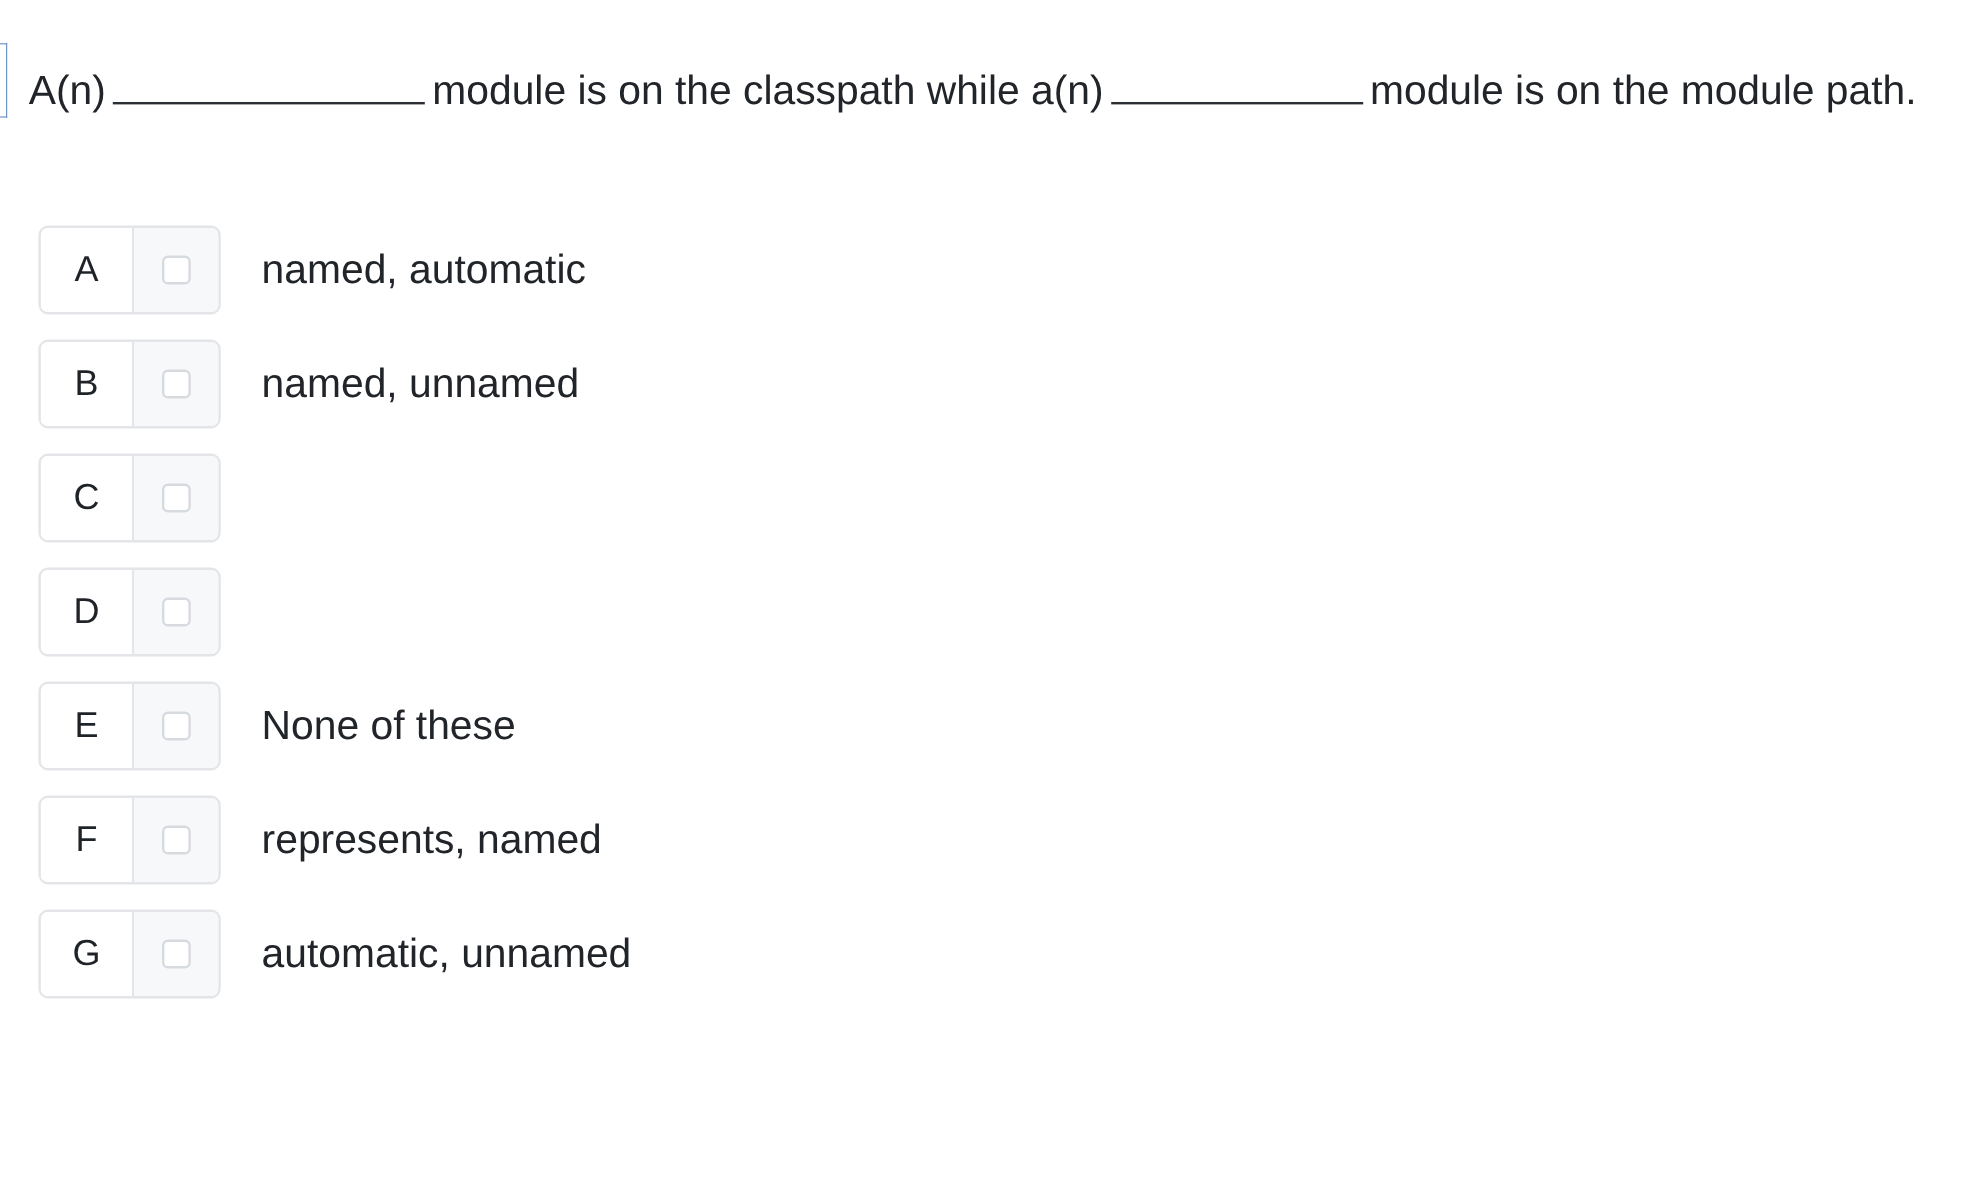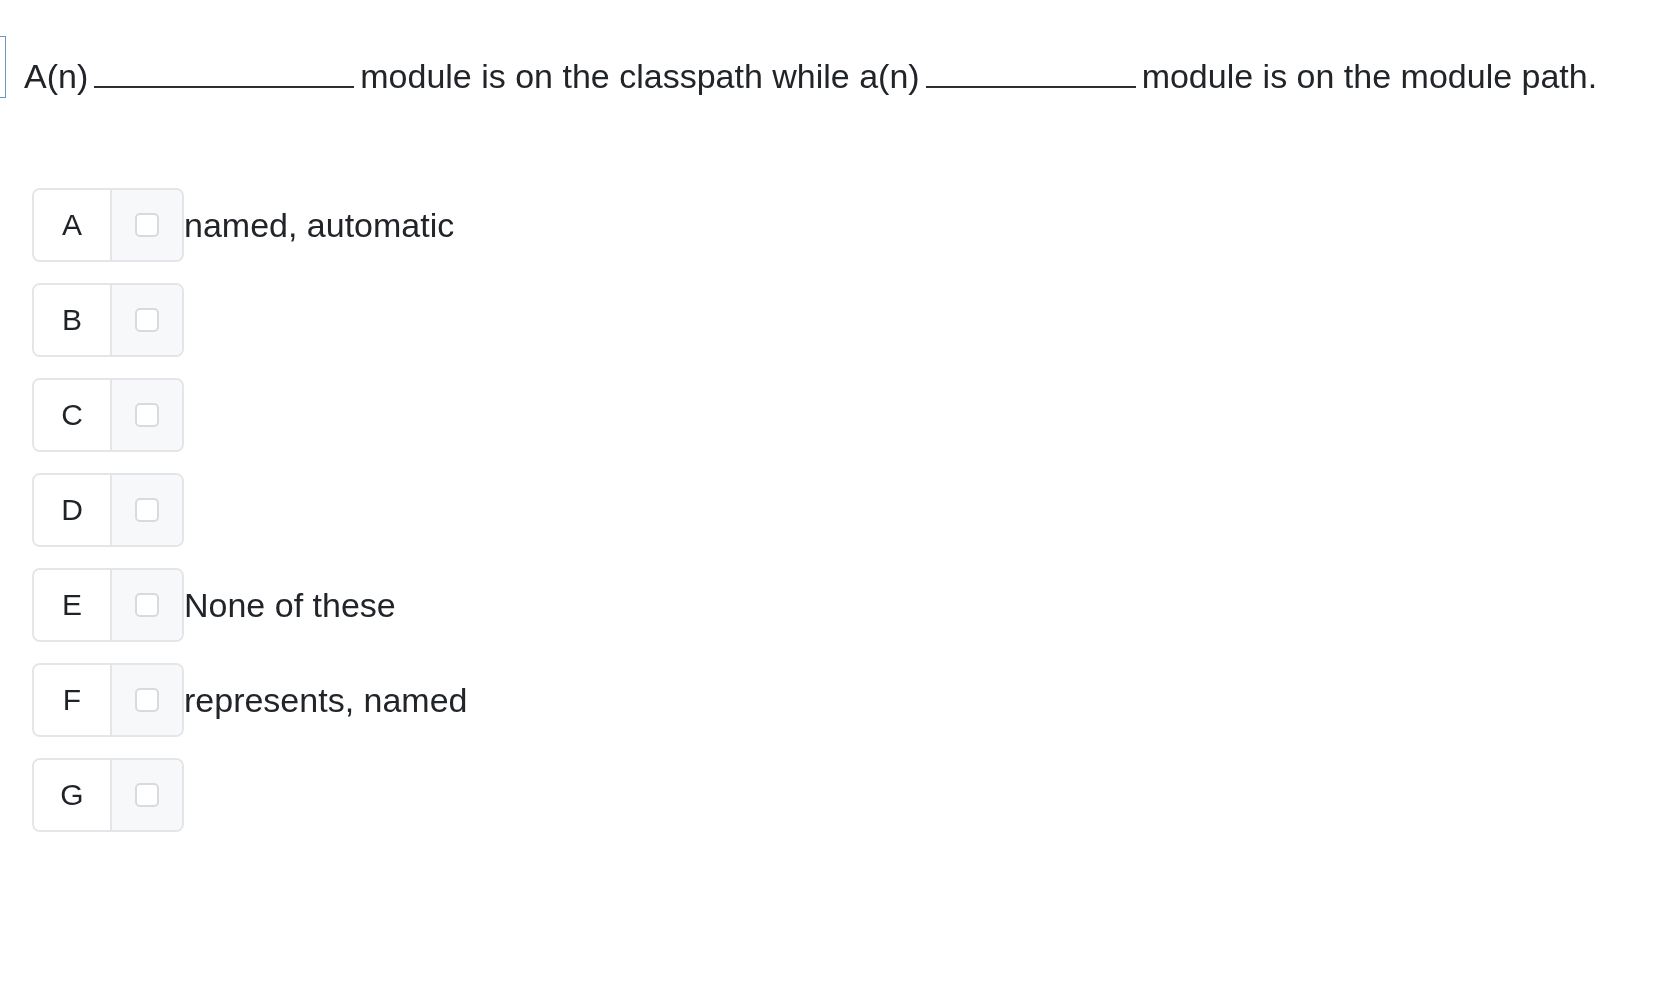--- a/index.html
+++ b/index.html
@@ -10,21 +10,21 @@
   .question { position: absolute; left: 24px; top: 38px; font-size: 34px; line-height: 46px; white-space: nowrap; margin-top: 15px; }
   .blank { display: inline-block; border-bottom: 2px solid #2b2f33; vertical-align: baseline; height: 30px; margin: 0 6px; }
   .blank1 { width: 260px; }
   .blank2 { width: 210px; }
   .options { position: absolute; left: 32px; top: 187px; }
   .option { display: flex; align-items: center; height: 76px; margin-bottom: 19px; }
   .opt-box { display: flex; width: 152px; height: 74px; border: 2px solid #e3e5e8; border-radius: 8px; overflow: hidden; box-sizing: border-box; }
   .opt-letter { width: 76px; display: flex; align-items: center; justify-content: center; font-size: 30px; color: #1f2328; background: #fff; border-right: 2px solid #e3e5e8; }
   .opt-check { flex: 1; display: flex; align-items: center; justify-content: center; background: #f7f8fa; }
   .checkbox { width: 24px; height: 24px; border: 2px solid #d7dadf; border-radius: 5px; background: #fff; box-sizing: border-box; cursor: pointer; }
-  .opt-text { font-size: 34px; color: #212529; }
+  .opt-text { margin-left: 34px; font-size: 34px; color: #212529; }
 </style>
 </head>
 <body>
 
 <div class="left-marker"></div>
 
 <div class="question">
   <div>
     <span>A(n)</span><span class="blank blank1"></span><span>module is on the classpath while a(n)</span><span class="blank blank2"></span><span>module is on the module path.</span>
   </div>
@@ -40,20 +40,21 @@
     </div>
     <div class="opt-text">named, automatic</div>
   </div>
   <div class="option">
     <div class="opt-box">
       <div class="opt-letter">B</div>
       <div class="opt-check">
           <div class="checkbox"></div>
         </div>
     </div>
+    <div class="opt-text">named, unnamed</div>
   </div>
   <div class="option">
     <div class="opt-box">
       <div class="opt-letter">C</div>
       <div class="opt-check">
           <div class="checkbox"></div>
         </div>
     </div>
   </div>
   <div class="option">
@@ -82,14 +83,15 @@
     </div>
     <div class="opt-text">represents, named</div>
   </div>
   <div class="option">
     <div class="opt-box">
       <div class="opt-letter">G</div>
       <div class="opt-check">
           <div class="checkbox"></div>
         </div>
     </div>
+    <div class="opt-text">automatic, unnamed</div>
   </div>
 </div>
 
 </body></html>

